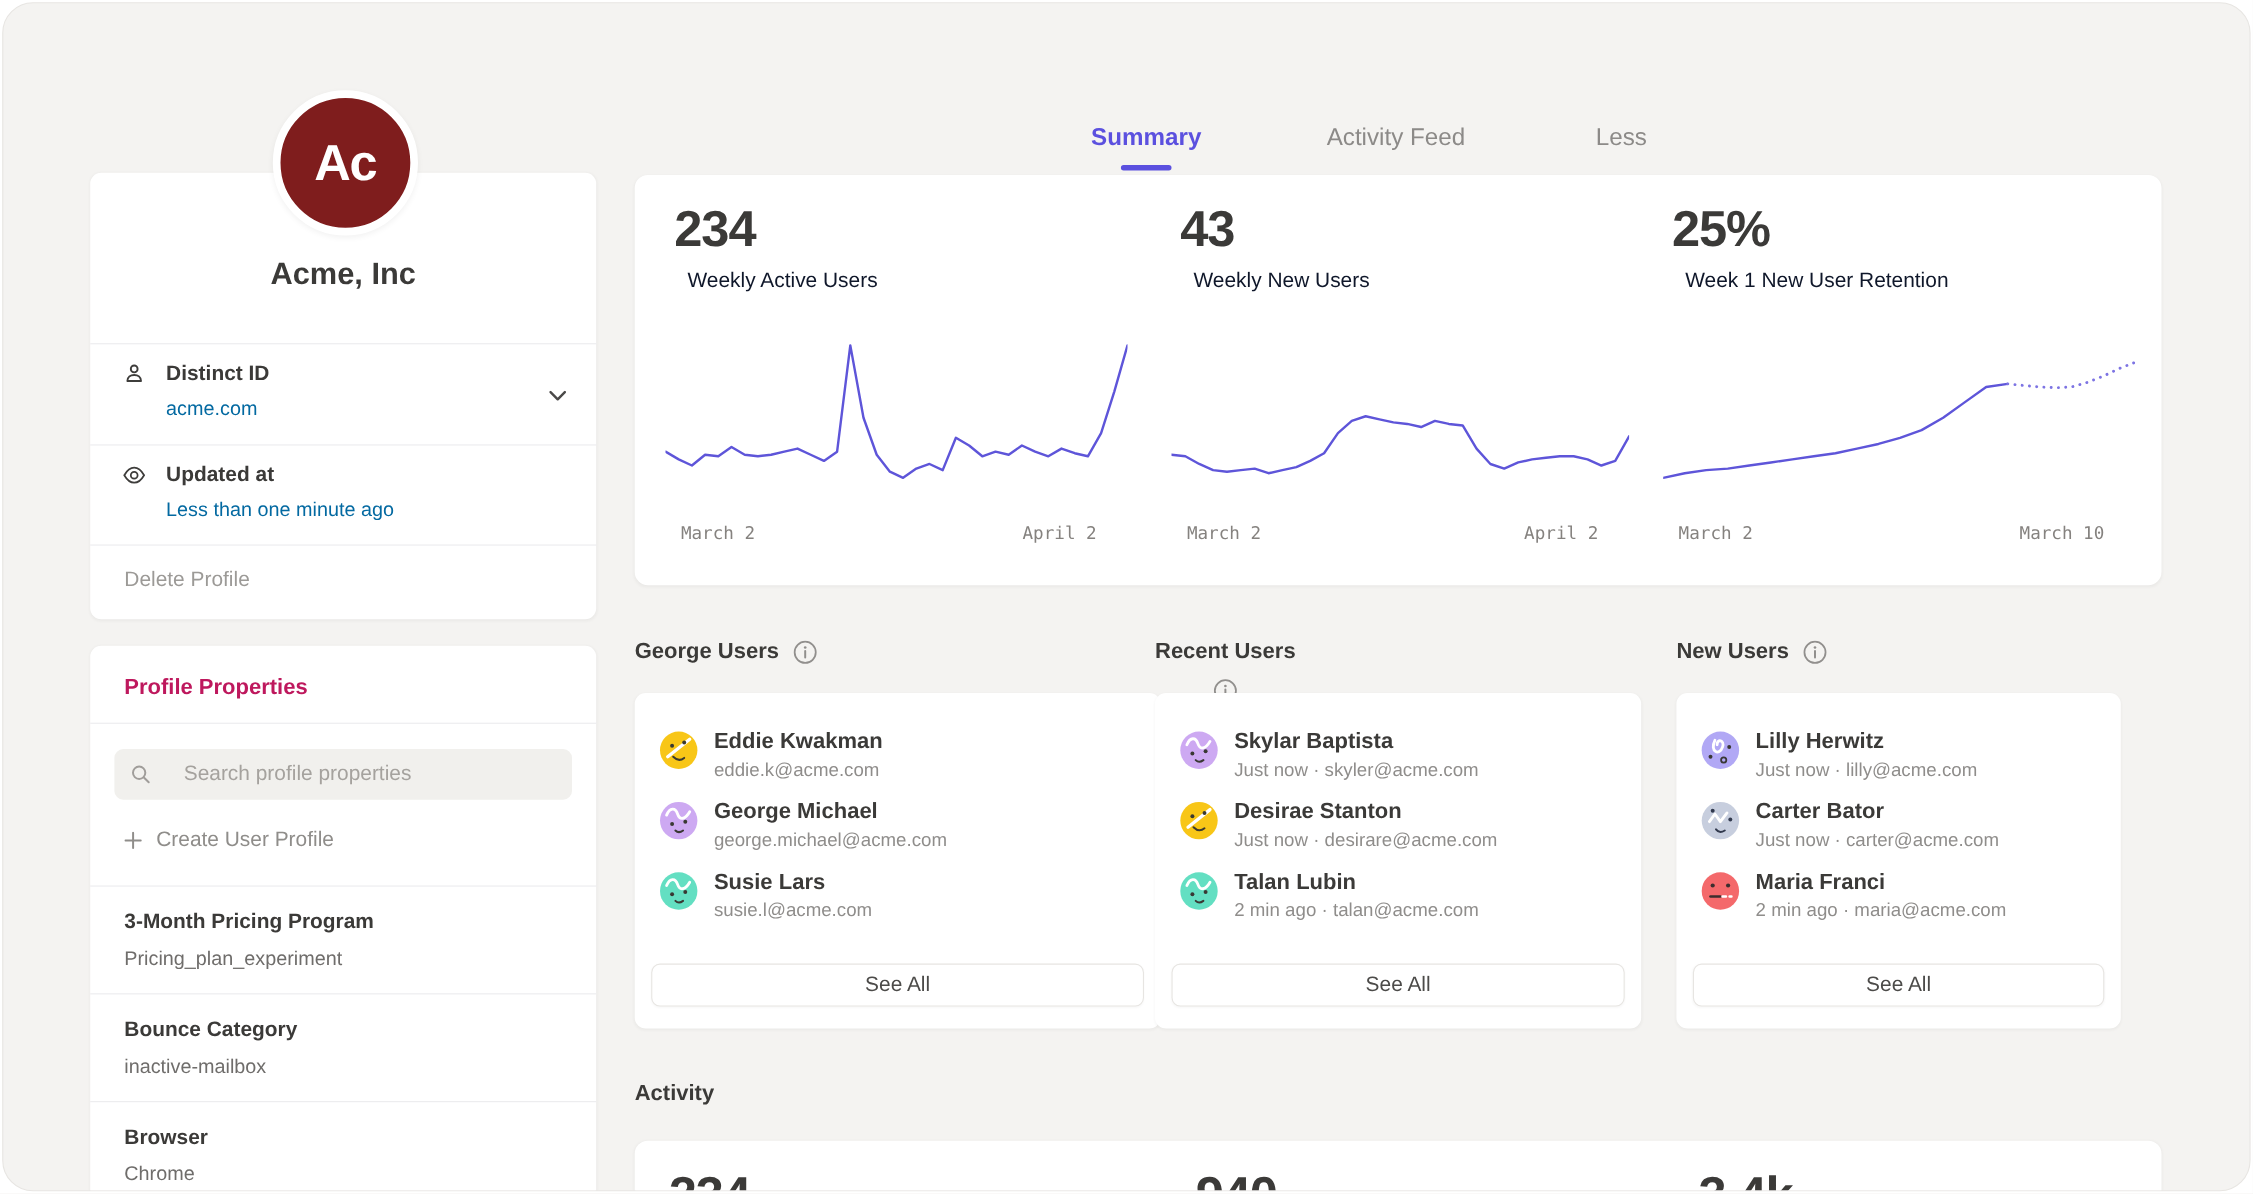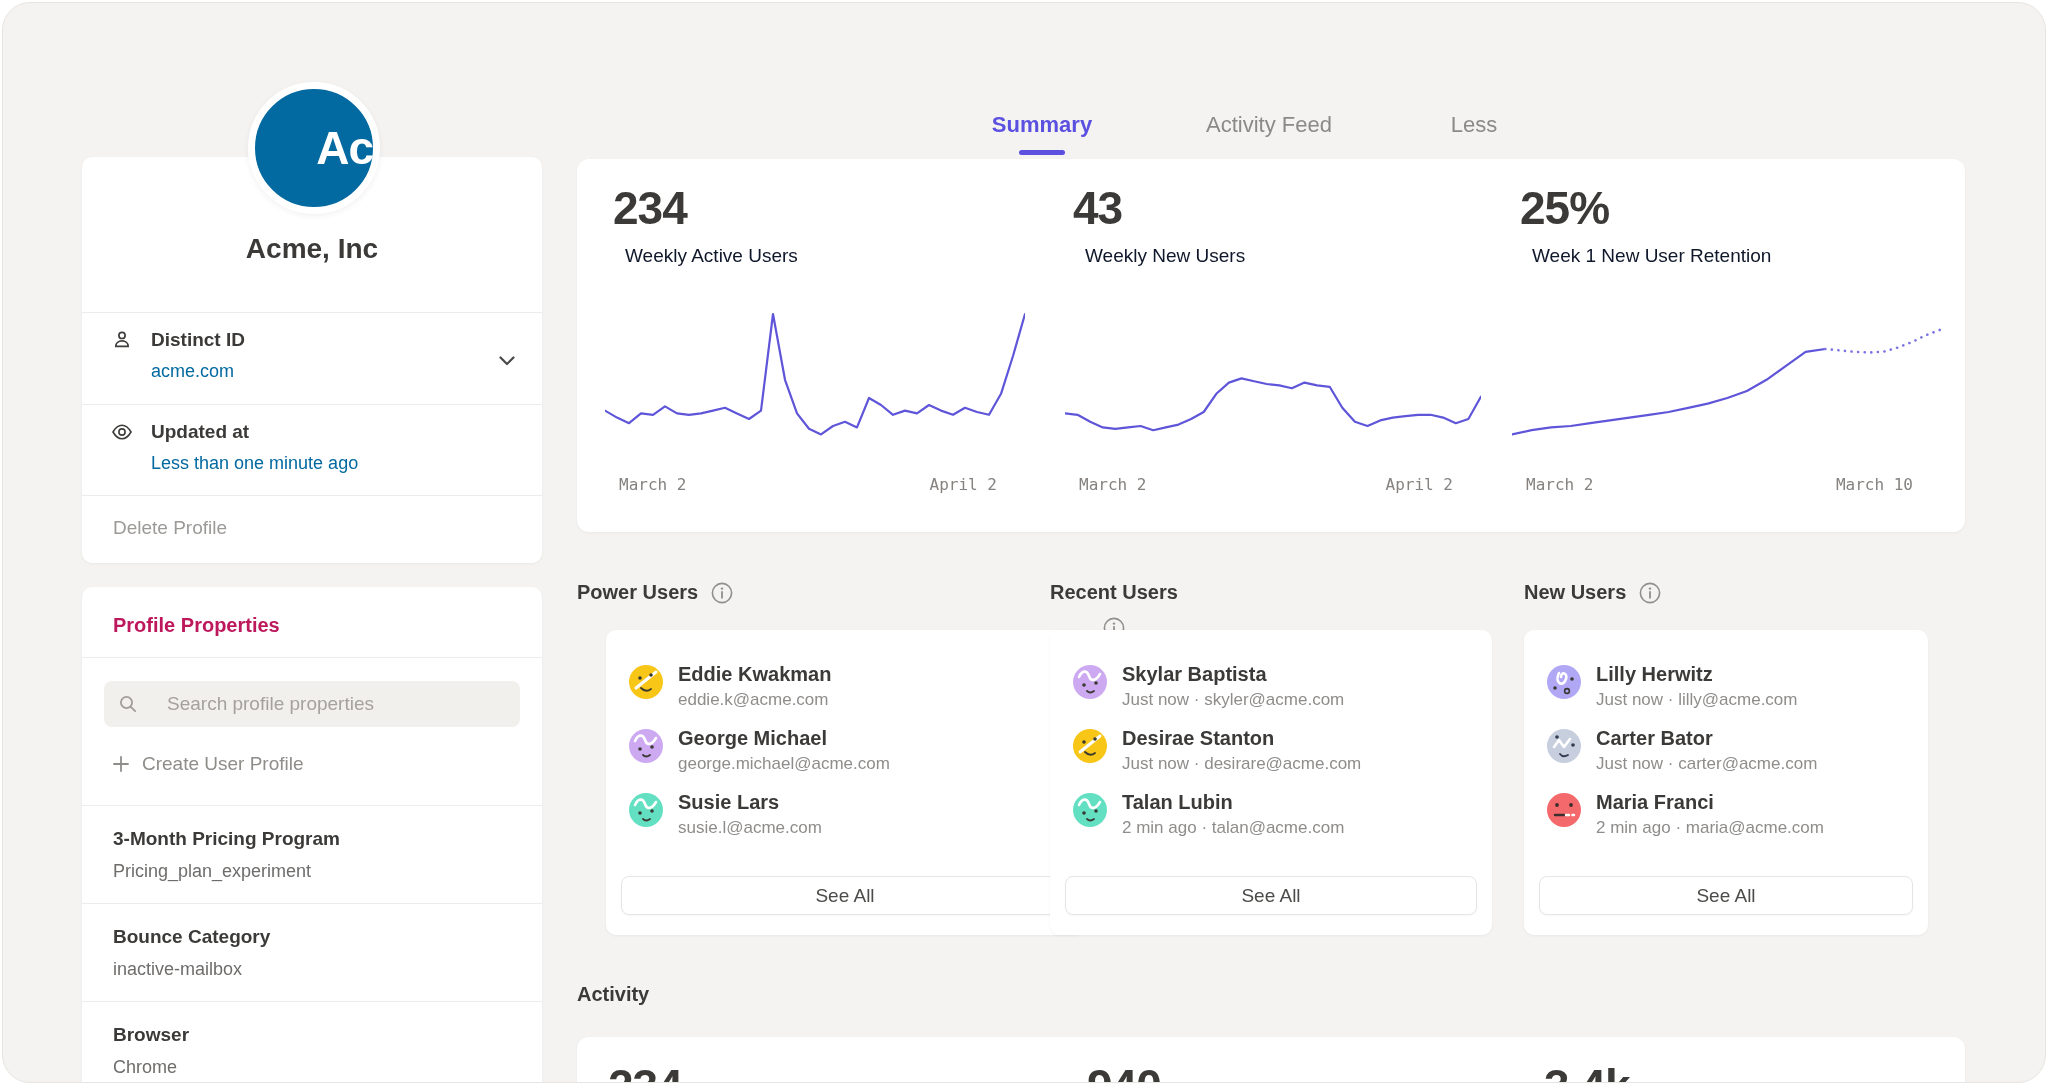--- a/index.html
+++ b/index.html
@@ -100,21 +100,21 @@
   
   #activity-title{position:absolute;left:574px;top:980px;margin:0;font-size:20px;font-weight:700;color:#3b3a38;}
   #activity-card{left:574px;top:1034px;width:1388px;height:220px;border-radius:12px;}
   .activity-stat{position:absolute;top:22px;font-size:46px;font-weight:700;color:#3b3a38;letter-spacing:-1px;}
 </style>
 </head>
 <body>
 
 <div class="frame">
 
-  <div id="company-avatar" style="background: #0369a1; justify-content: flex-end;">
+  <div id="company-avatar" style="background: #7f1d1d;">
     <span>Ac</span>
   </div>
 
   <section id="profile-card" class="card">
     <h1 id="company-name">Acme, Inc</h1>
     <div class="divider" style="top:155px"></div>
     <div id="profile-fields">
         <div class="field-row" style="top: 155px; height: 92px;">
           <span class="field-icon"><svg viewBox="0 0 22 22" width="22" height="22">
               <circle cx="11" cy="6.4" r="3.1" fill="none" stroke="#3e3d3b" stroke-width="1.7"></circle>
@@ -214,28 +214,28 @@
         </svg>
         <div class="axis">
           <span>March 2</span>
           <span>March 10</span>
         </div>
       </div>
     </section>
 
   <div id="user-sections">
       <div class="section-header" style="left: 574px;">
-        <h3>Power Users</h3>
+        <h3>George Users</h3>
         <span class="info-icon"><svg viewBox="0 0 22 22" width="22" height="22">
             <circle cx="11" cy="11" r="9.6" fill="none" stroke="#918f8d" stroke-width="1.6"></circle>
             <circle cx="11" cy="6.6" r="1.2" fill="#918f8d"></circle>
             <path d="M11 9.8 V 15.8" stroke="#918f8d" stroke-width="1.8" stroke-linecap="round"></path>
           </svg></span>
       </div>
-      <section class="card user-card" style="left: 574px; width: 478px; margin-left: 29px;">
+      <section class="card user-card" style="left: 574px; width: 478px;">
         <div class="user-row" style="top: 33px;">
           <span class="user-avatar" style="background: rgb(248, 198, 23);"><svg viewBox="0 0 34 34" width="34" height="34">
               <path d="M7 23 L27 7" stroke="#fff" stroke-width="3" fill="none" stroke-linecap="round"></path>
               <circle cx="11" cy="13" r="1.8" fill="#3a392f"></circle>
               <circle cx="22" cy="10" r="1.8" fill="#3a392f"></circle>
               <path d="M12 23 q5 5 10 1" stroke="#3a392f" stroke-width="1.8" fill="none" stroke-linecap="round"></path>
             </svg></span>
           <span class="user-name">Eddie Kwakman</span>
           <span class="user-meta">eddie.k@acme.com</span>
         </div>

